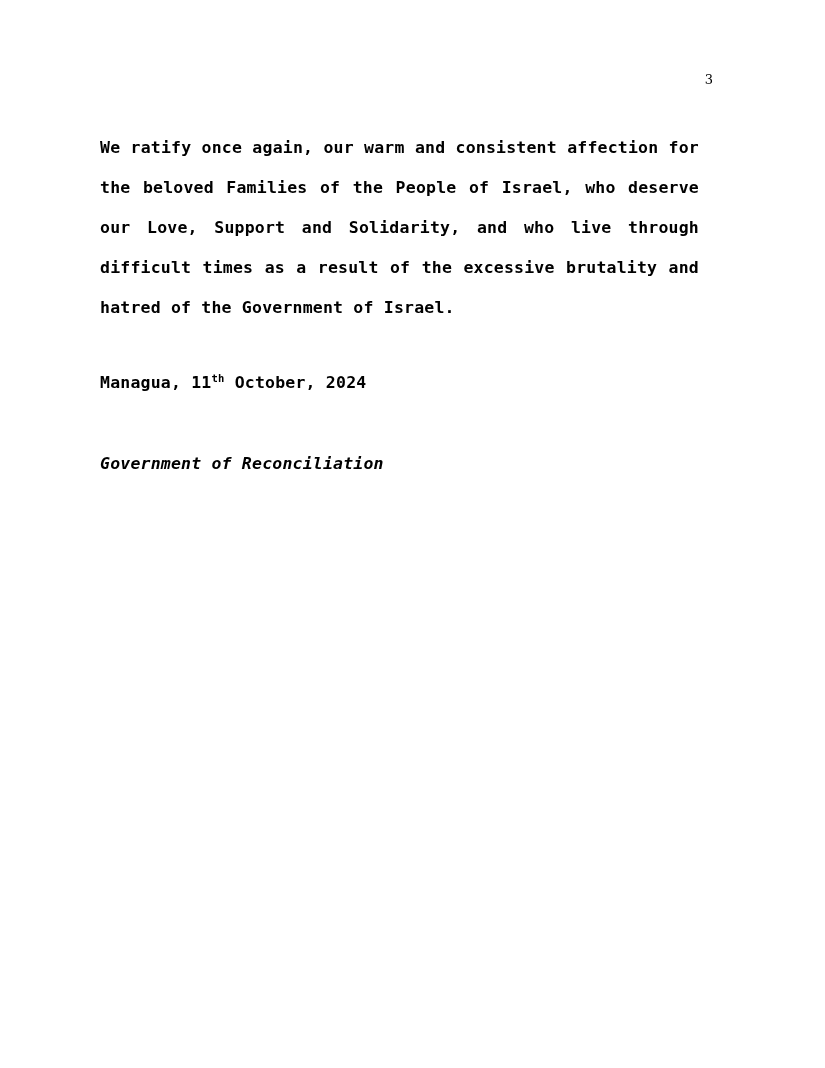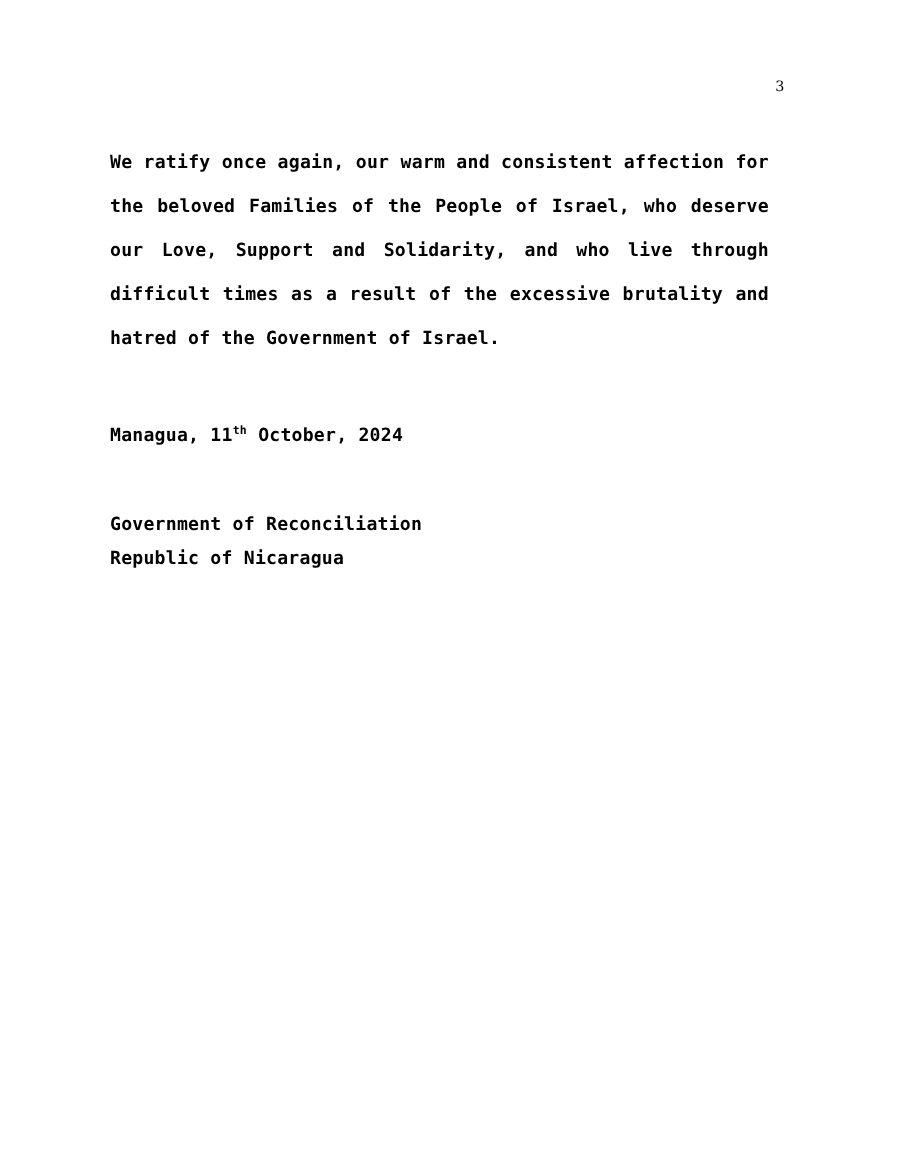--- a/index.html
+++ b/index.html
@@ -42,56 +42,56 @@
   .body-paragraph {
     font-size: 16.5px;
     line-height: 40px;
     text-align: justify;
     font-weight: bold;
     letter-spacing: 0.2px;
     margin: 0;
     width: 599px;
   }
   .date-line {
-    margin-top: 53px;
+    margin-top: 40px;
     font-size: 16.5px;
     line-height: 30px;
     font-weight: bold;
     letter-spacing: 0.2px;
   }
   .date-line sup {
     font-size: 10.5px;
     vertical-align: super;
     line-height: 0;
   }
   .signature-block {
     margin-top: 51px;
     font-size: 16.5px;
     line-height: 30.5px;
     font-weight: bold;
     letter-spacing: 0.2px;
   }
   .signature-line {
     white-space: pre;
+    font-style: italic;
   }
 </style>
 </head>
 <body>
 
 <div class="page">
 
   <div class="page-number">3</div>
 
   <div class="content">
 
     <p class="body-paragraph">We ratify once again, our warm and consistent affection for the beloved Families of the People of Israel, who deserve our Love, Support and Solidarity, and who live through difficult times as a result of the excessive brutality and hatred of the Government of Israel.</p>
 
     <div class="date-line">
       <span>Managua, 11</span><sup>th</sup><span> October, 2024</span>
     </div>
 
     <div class="signature-block">
       <div class="signature-line">Government of Reconciliation</div>
-      <div class="signature-line">Republic of Nicaragua</div>
     </div>
 
   </div>
 </div>
 
 </body></html>

